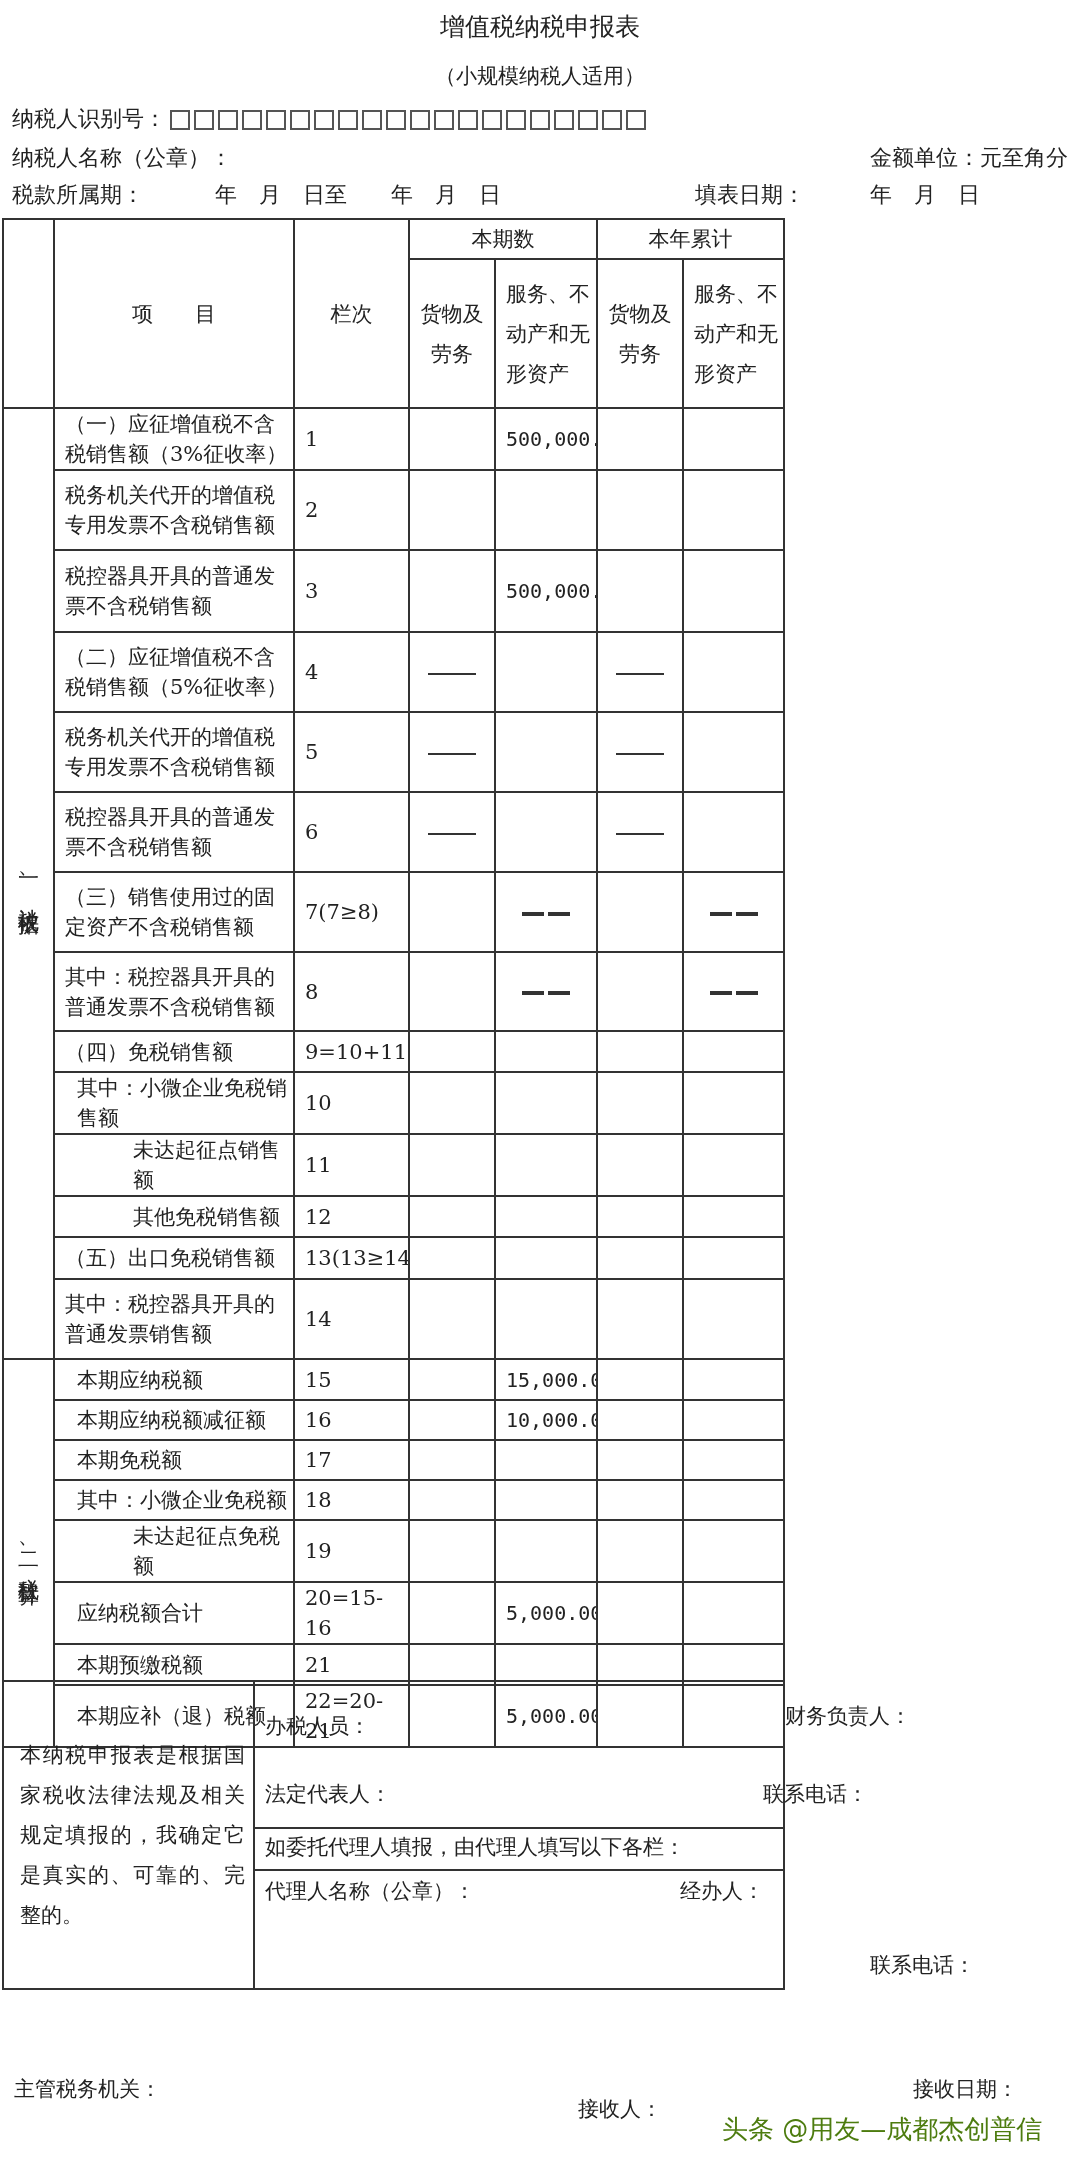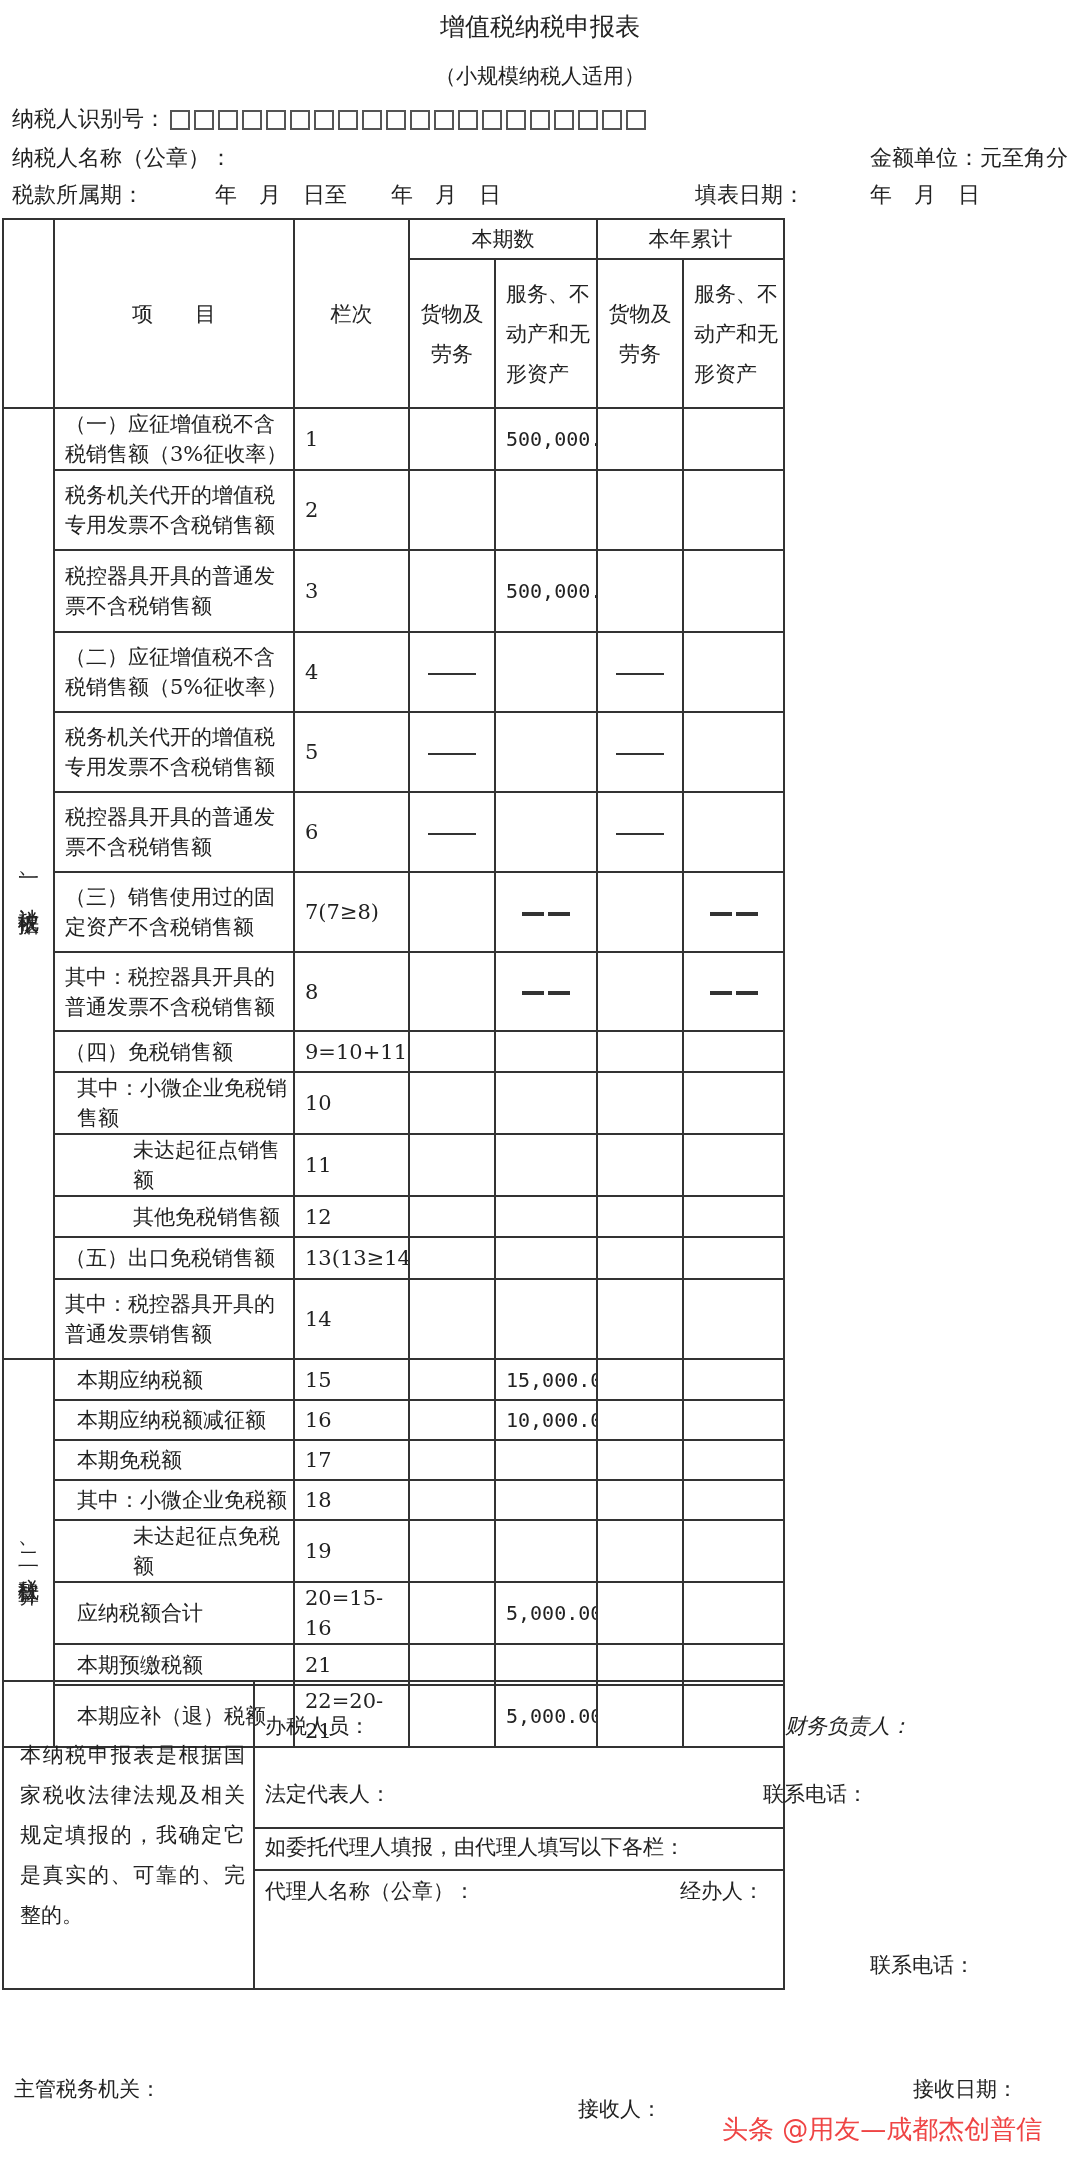--- a/index.html
+++ b/index.html
@@ -31,21 +31,21 @@
   .dash-line.short { width: 48px; height: 0; border-top: 2px dashed transparent; background: linear-gradient(to right,#333 0 45%, transparent 45% 55%, #333 55% 100%); height: 2px; }
   .vert { writing-mode: vertical-rl; text-orientation: upright; letter-spacing: 2px; font-size: 21px; margin: 0 auto; }
   .indent1 { padding-left: 22px !important; }
   .indent2 { padding-left: 78px !important; }
 
   .decl-table { position: absolute; left: 2px; top: 1680px; width: 781px; border-collapse: collapse; table-layout: fixed; font-size: 21px; }
   .decl-table td { border: 2px solid #333; vertical-align: top; padding: 0; position: relative; }
   .slot { position: absolute; font-size: 21px; white-space: nowrap; }
 
   .footer { font-size: 21px; }
-  .watermark { font-size: 26px; font-family: "DejaVu Sans", sans-serif; color: #ef4444; text-shadow: 1px 1px 0 #fff, -1px -1px 0 #fff; }
+  .watermark { font-size: 26px; font-family: "DejaVu Sans", sans-serif; color: #4d7c0f; text-shadow: 1px 1px 0 #fff, -1px -1px 0 #fff; }
 </style>
 </head>
 <body>
 
 <div class="abs title">增值税纳税申报表</div>
 <div class="abs subtitle">（小规模纳税人适用）</div>
 
 <div class="abs meta" style="top:104px; left:12px;">
   <span>纳税人识别号：</span><span class="idboxes" id="idboxes">
       <span class="idbox"></span>
@@ -300,21 +300,21 @@
       <col style="width:530px">
     </colgroup>
   <tbody>
   <tr style="height:306px">
     <td rowspan="1" style="vertical-align:middle; padding:0 16px; line-height:40px; text-align:center; white-space:normal;">
       <div style="width:225px; margin:0 auto; text-align:justify;">本纳税申报表是根据国家税收法律法规及相关规定填报的，我确定它是真实的、可靠的、完整的。</div>
     </td>
     <td style="padding:0;">
       <div style="position:relative; height:145px; border-bottom:2px solid #333;">
         <span class="slot" style="left:10px; top:30px;">办税人员：</span>
-        <span class="slot" style="left:530px; top:30px;font-style:italic;">财务负责人：</span>
+        <span class="slot" style="left:530px; top:20px;">财务负责人：</span>
         <span class="slot" style="left:10px; top:98px;">法定代表人：</span>
         <span class="slot" style="left:508px; top:98px;">联系电话：</span>
       </div>
       <div style="position:relative; height:40px; border-bottom:2px solid #333;">
         <span class="slot" style="left:10px; top:4px;">如委托代理人填报，由代理人填写以下各栏：</span>
       </div>
       <div style="position:relative; height:117px;">
         <span class="slot" style="left:10px; top:6px;">代理人名称（公章）：</span>
         <span class="slot" style="left:425px; top:6px;">经办人：</span>
         <span class="slot" style="left:615px; top:80px;">联系电话：</span>

